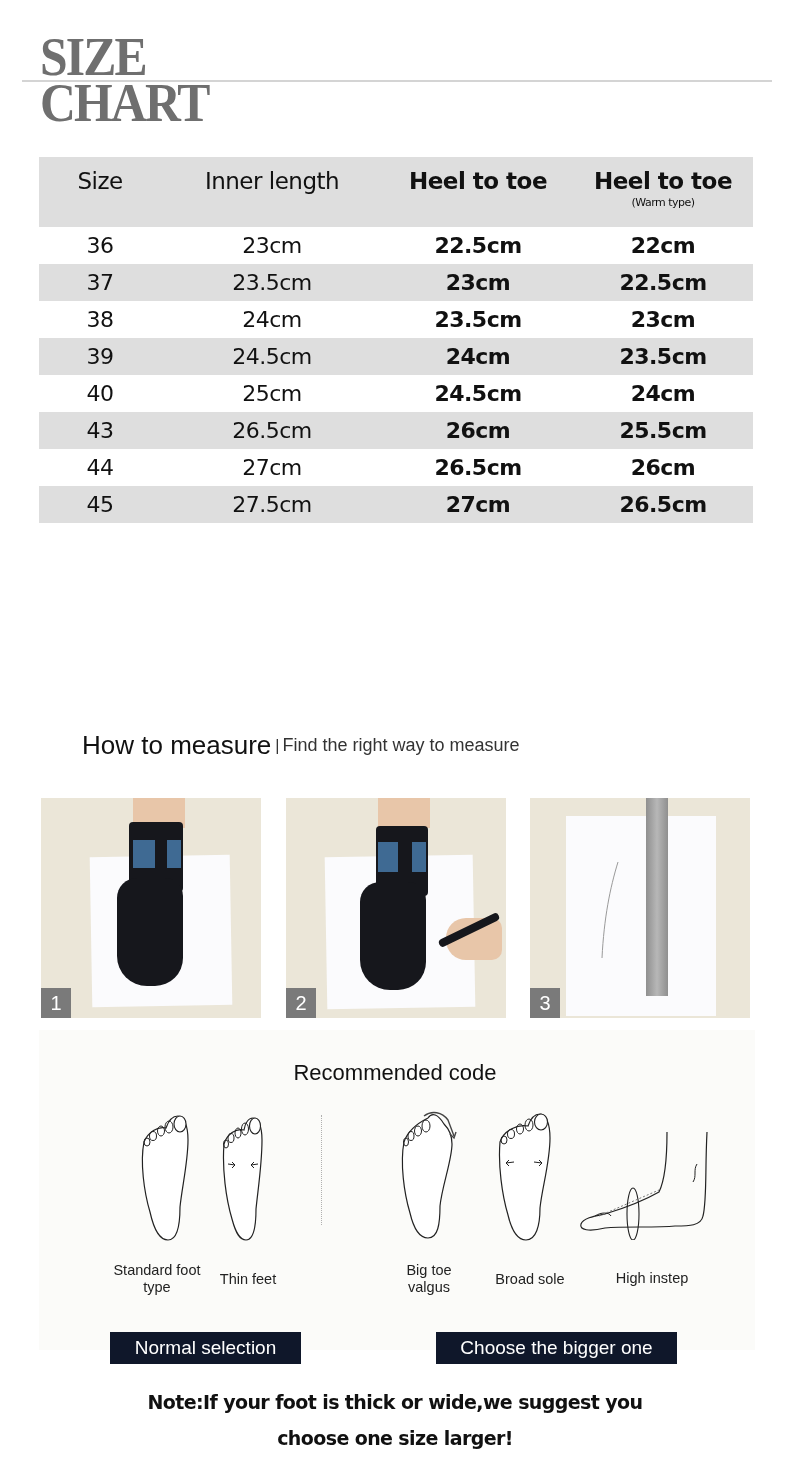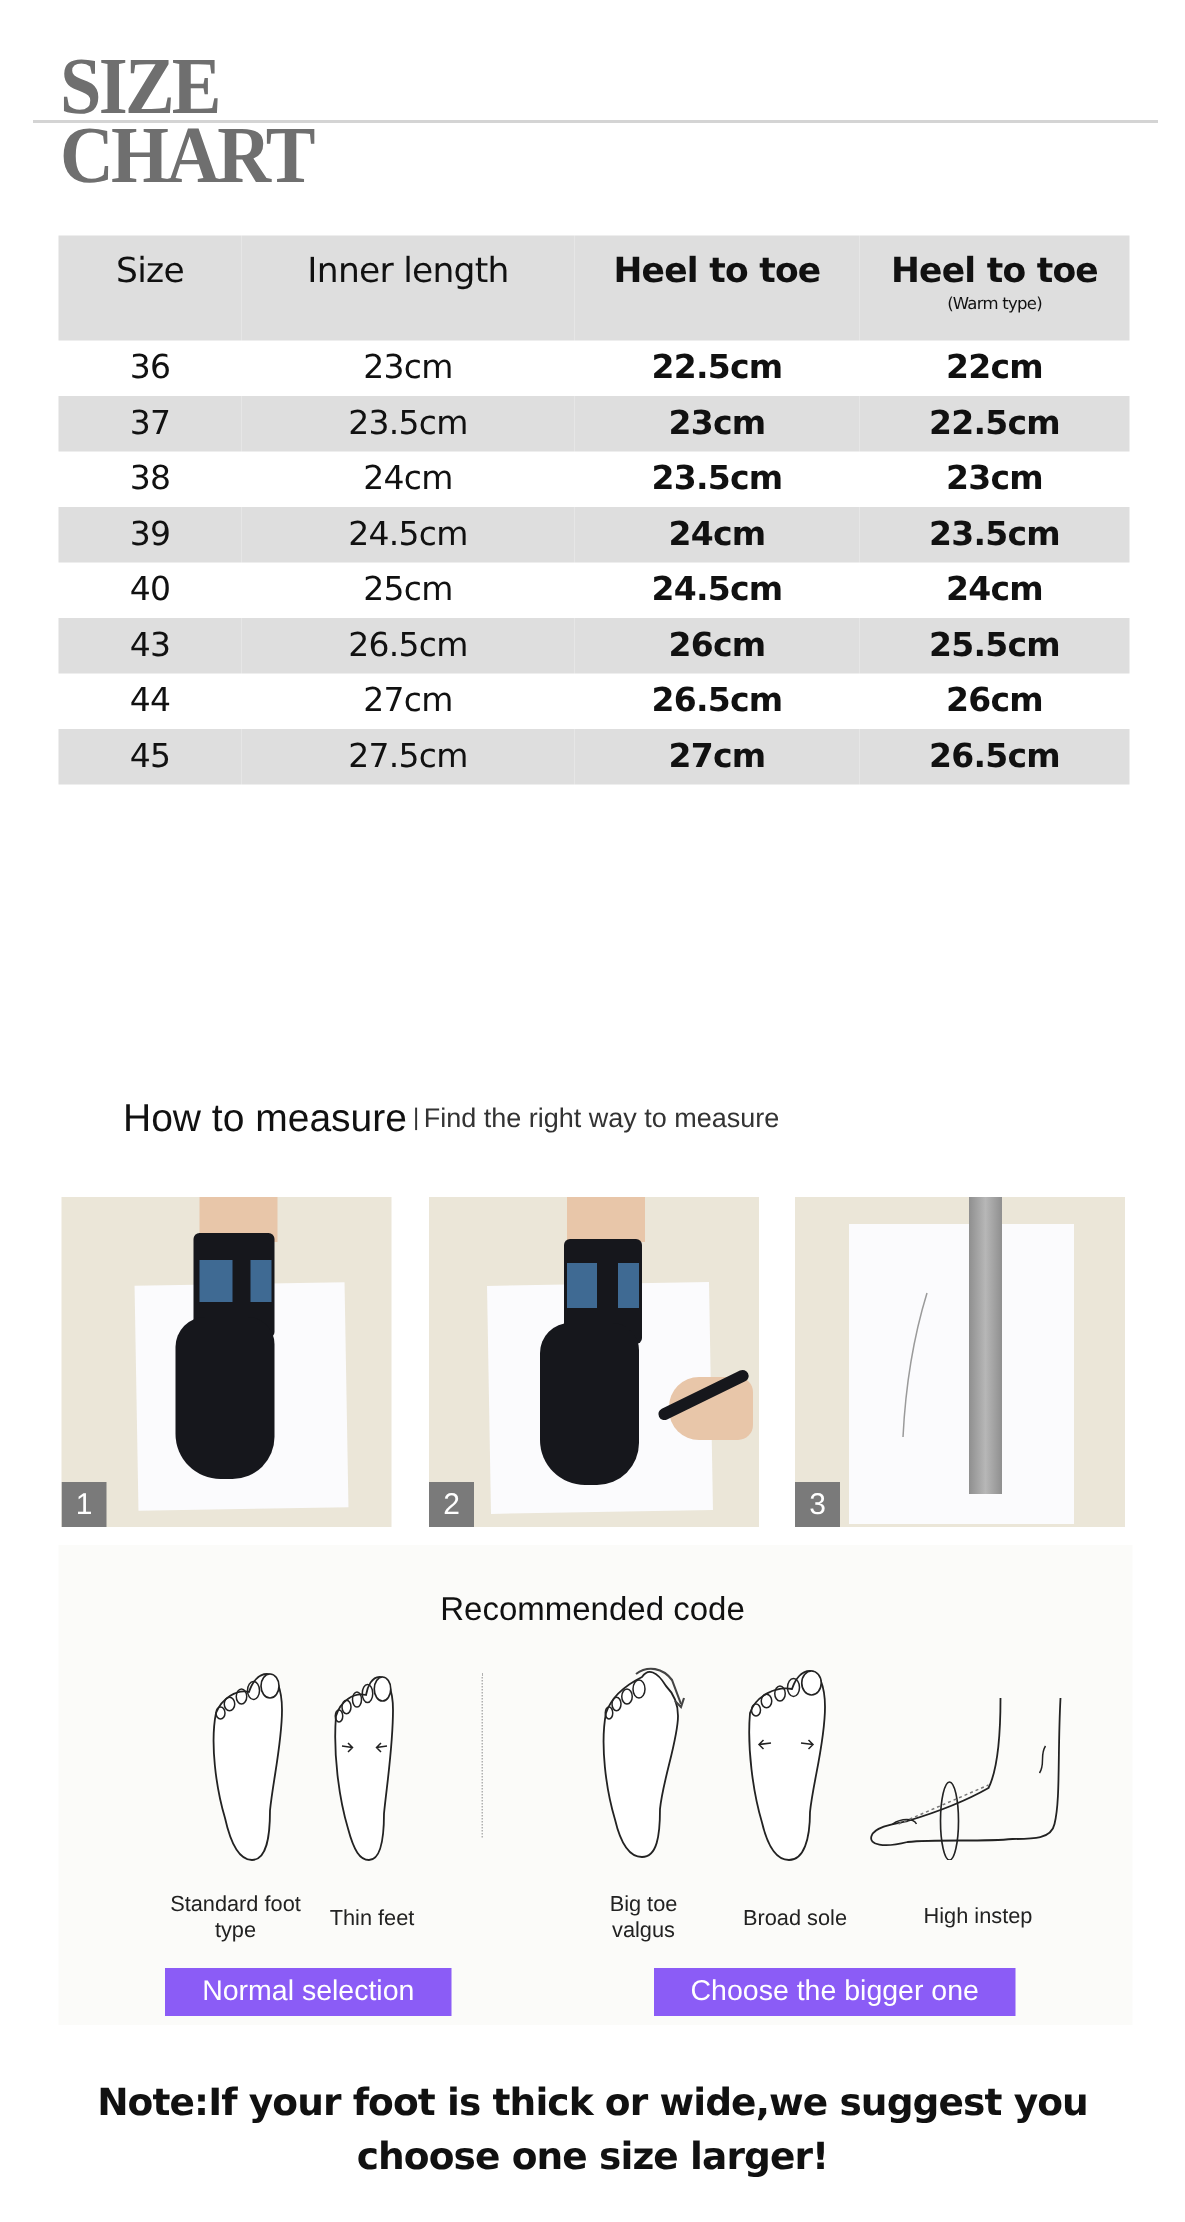--- a/index.html
+++ b/index.html
@@ -35,23 +35,23 @@
   .leg { position:absolute; background:#e8c6a9; }
   .sock { position:absolute; background:#16171c; }
   .stripe { position:absolute; background:#3f6a93; }
   .ruler { position:absolute; background:linear-gradient(90deg,#8f8f8f,#b7b7b7 50%,#8f8f8f); }
 
   .reco-bg { position:absolute; left:39px; top:1030px; width:716px; height:320px; background:#fbfbf9; }
   .reco-title { position:absolute; left:0; width:790px; top:1060px; text-align:center; font-size:22px; color:#111; }
   .divider-dot { position:absolute; left:321px; top:1115px; height:110px; border-left:1px dotted #b0b0b0; }
   .foot-svg { position:absolute; }
   .foot-label { position:absolute; font-size:14.5px; color:#222; text-align:center; line-height:17px; }
-  .pill { position:absolute; height:32px; background:#8b5cf6; color:#fff; font-size:19px; display:flex; align-items:center; justify-content:center; }
-
-  .note { position:absolute; left:0; width:790px; top:1384px; text-align:center; font-family:"DejaVu Sans", sans-serif; font-weight:bold; font-size:25px; line-height:36px; color:#111; letter-spacing:-0.6px; }
+  .pill { position:absolute; height:32px; background:#0f172a; color:#fff; font-size:19px; display:flex; align-items:center; justify-content:center;margin-top:20px; }
+
+  .note { position:absolute; left:0; width:790px; top:1384px; text-align:center; font-family:"DejaVu Sans", sans-serif; font-weight:bold; font-size:19px; line-height:36px; color:#111; letter-spacing:-0.6px; }
 </style>
 </head>
 <body>
 
 <div class="title-rule"></div>
 <div class="title-wrap">
   <div class="title-line">SIZE</div>
   <div class="title-line">CHART</div>
 </div>
 

